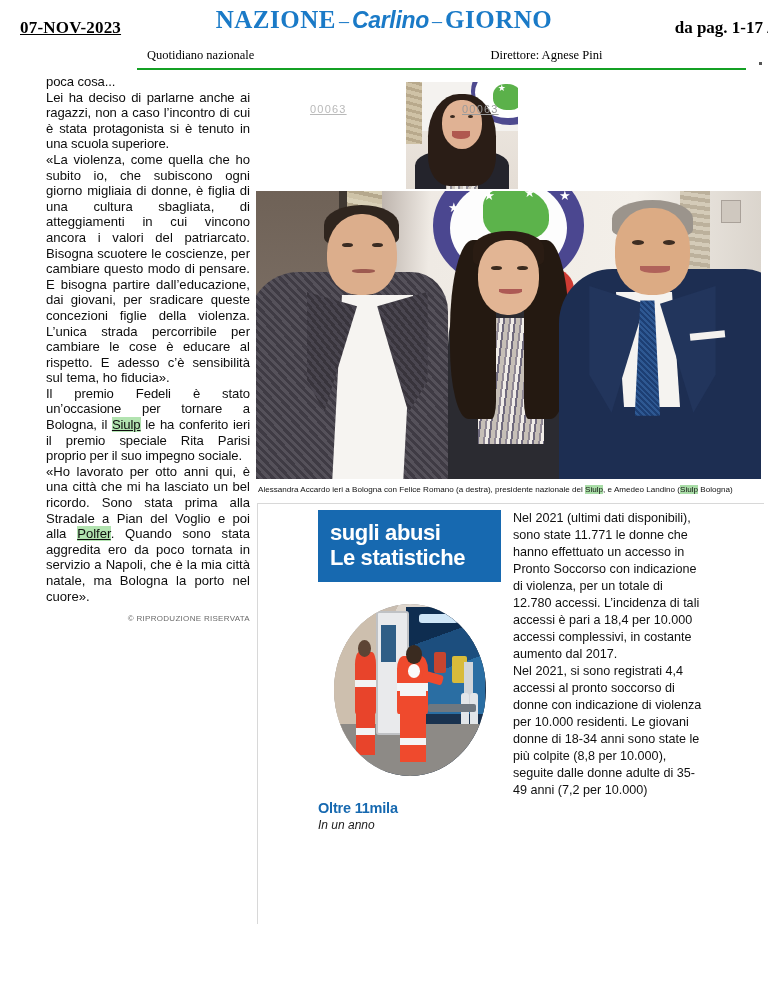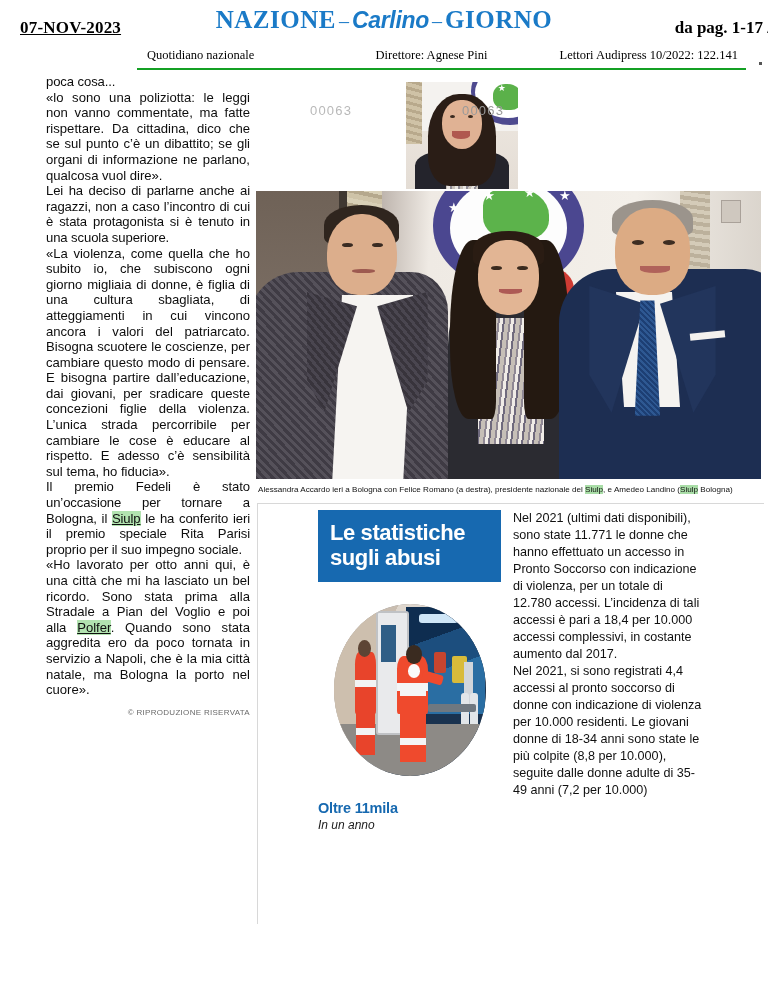--- a/index.html
+++ b/index.html
@@ -135,24 +135,25 @@
     left: 406px;
     top: 10px;
     width: 112px;
     height: 107px;
     overflow: hidden;
     background: #cfc9c4;
   }
   .wm {
     position: absolute;
     font-family: "Liberation Sans", sans-serif;
-    font-size: 13px;
+    font-size: 11px;
     color: #b9b9b9;
     letter-spacing: 1.2px;
     user-select: none;
+    text-decoration: underline;
   }
   .wm-a { left: 310px; top: 31px; }
   .wm-b { left: 462px; top: 31px; color: #9a9a9a; z-index: 5;}
 
   
   .photo-main {
     position: absolute;
     left: 256px;
     top: 119px;
     width: 505px;
@@ -405,34 +406,32 @@
 
   <div class="masthead">
     <span class="mh-serif" style="color:#1a7ac7">NAZIONE</span><span class="mh-dash" style="color:#1a7ac7">–</span><span class="mh-sans" style="color:#1a7ac7">Carlino</span><span class="mh-dash" style="color:#1a7ac7">–</span><span class="mh-serif" style="color:#1a7ac7">GIORNO</span>
   </div>
 
   <div class="clip-pages">da pag.  1-17 /</div>
 
   <div class="subbar">
     <div class="sb-left">Quotidiano  nazionale</div>
     <div class="sb-mid">Direttore:  Agnese Pini</div>
-    <div class="sb-right">Lettori Audipress   10/2022:   122.141</div>
   </div>
   <div class="dotmark"></div>
 </div>
 
 <div class="page-body">
 
   <div class="wm wm-a">00063</div>
   <div class="wm wm-b">00063</div>
 
   <div class="col-left">
 
     <p class="art-p bold">poca cosa...</p>
-    <p class="art-p">«lo sono una poliziotta: le leggi non vanno commentate, ma fatte rispettare. Da cittadina, dico che se sul punto c’è un dibattito; se gli organi di informazione ne parlano, qualcosa vuol dire».</p>
     <p class="art-p bold">Lei ha deciso di parlarne anche ai ragazzi, non a caso l’incontro di cui è stata protagonista si è tenuto in una scuola superiore.</p>
     <p class="art-p">«La violenza, come quella che ho subito io, che subiscono ogni giorno migliaia di donne, è figlia di una cultura sbagliata, di atteggiamenti in cui vincono ancora i valori del patriarcato. Bisogna scuotere le coscienze, per cambiare questo modo di pensare. E bisogna partire dall’educazione, dai giovani, per sradicare queste concezioni figlie della violenza. L’unica strada percorribile per cambiare le cose è educare al rispetto. E adesso c’è sensibilità sul tema, ho fiducia».</p>
 
     <p class="art-p bold"><span>Il premio Fedeli è stato un’occasione per tornare a Bologna, il </span><span class="hl-u">Siulp</span><span> le ha conferito ieri il premio speciale Rita Parisi proprio per il suo impegno sociale.</span></p>
 
     <p class="art-p"><span>«Ho lavorato per otto anni qui, è una città che mi ha lasciato un bel ricordo. Sono stata prima alla Stradale a Pian del Voglio e poi alla </span><span class="hl-u">Polfer</span><span>. Quando sono stata aggredita ero da poco tornata in servizio a Napoli, che è la mia città natale, ma Bologna la porto nel cuore».</span></p>
 
     <div class="copyright">© RIPRODUZIONE RISERVATA</div>
   </div>
 
@@ -505,22 +504,22 @@
     <div class="ph m2-mouth"></div>
   </div>
 
   <div class="photo-caption"><span>Alessandra Accardo ieri a Bologna con Felice Romano (a destra), presidente nazionale del </span><span class="cap-hl">Siulp</span><span>, e Amedeo Landino (</span><span class="cap-hl">Siulp</span><span> Bologna)</span></div>
 
   <div class="hdiv"></div>
   <div class="vdiv"></div>
 
   <div class="info-col">
     <div class="info-title">
+      <div>sugli abusi</div>
       <div>Le statistiche</div>
-      <div>sugli abusi</div>
     </div>
 
     <div class="info-photo">
       <div class="ph am-bg"></div>
       <div class="ph am-wall"></div>
       <div class="ph am-int"></div>
       <div class="ph am-light"></div>
       <div class="ph am-kit"></div>
       <div class="ph am-kit2"></div>
       <div class="ph am-strap"></div>

